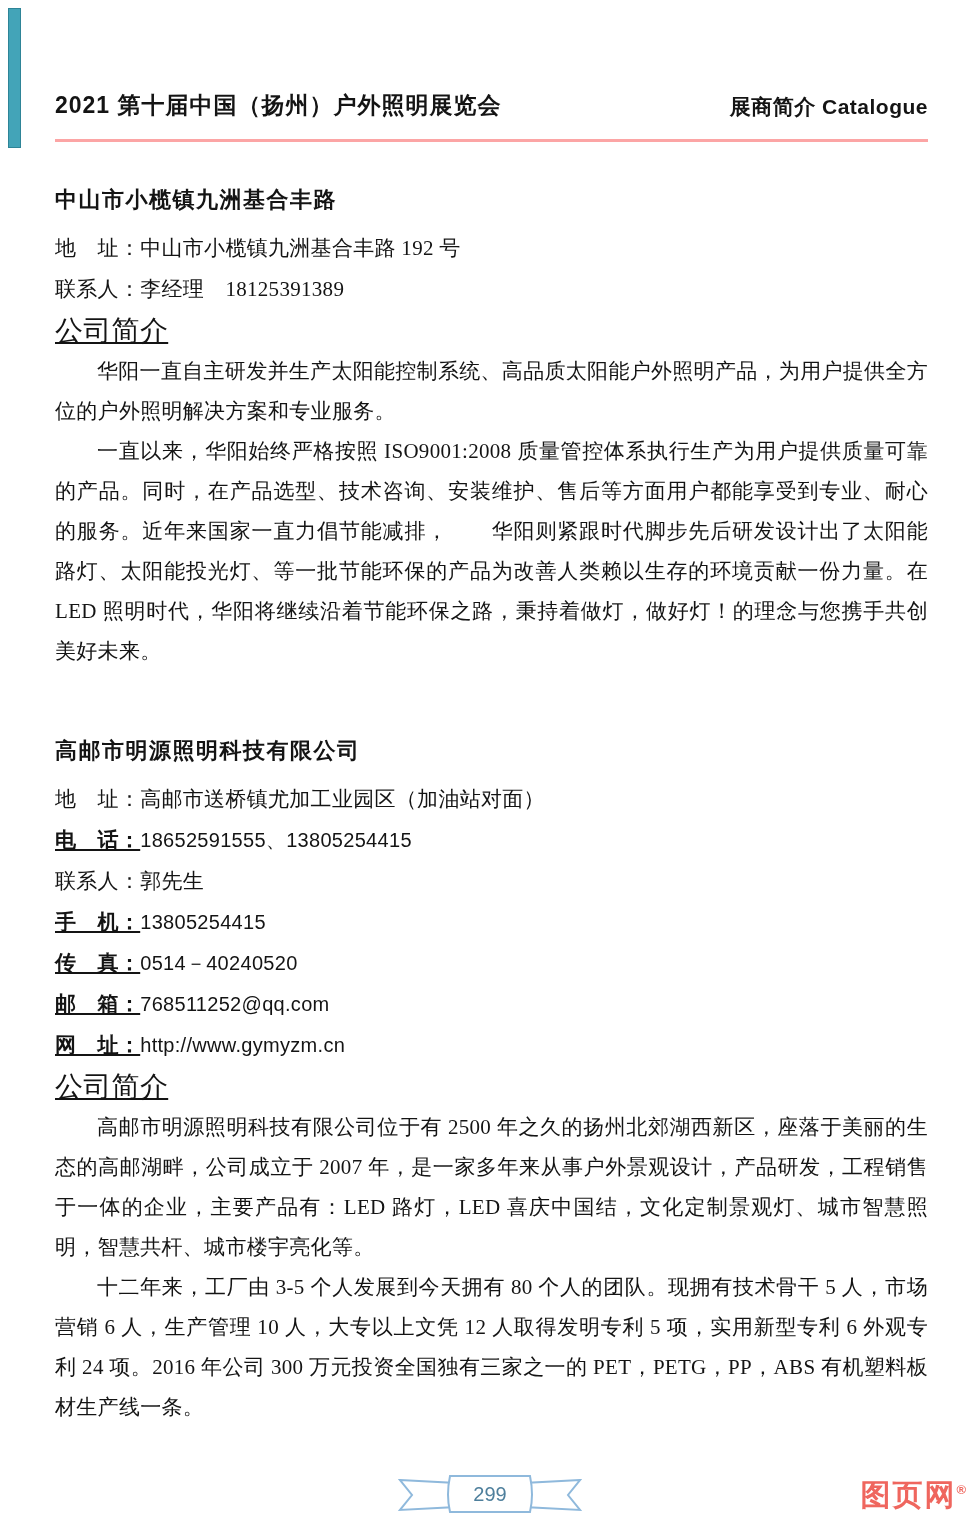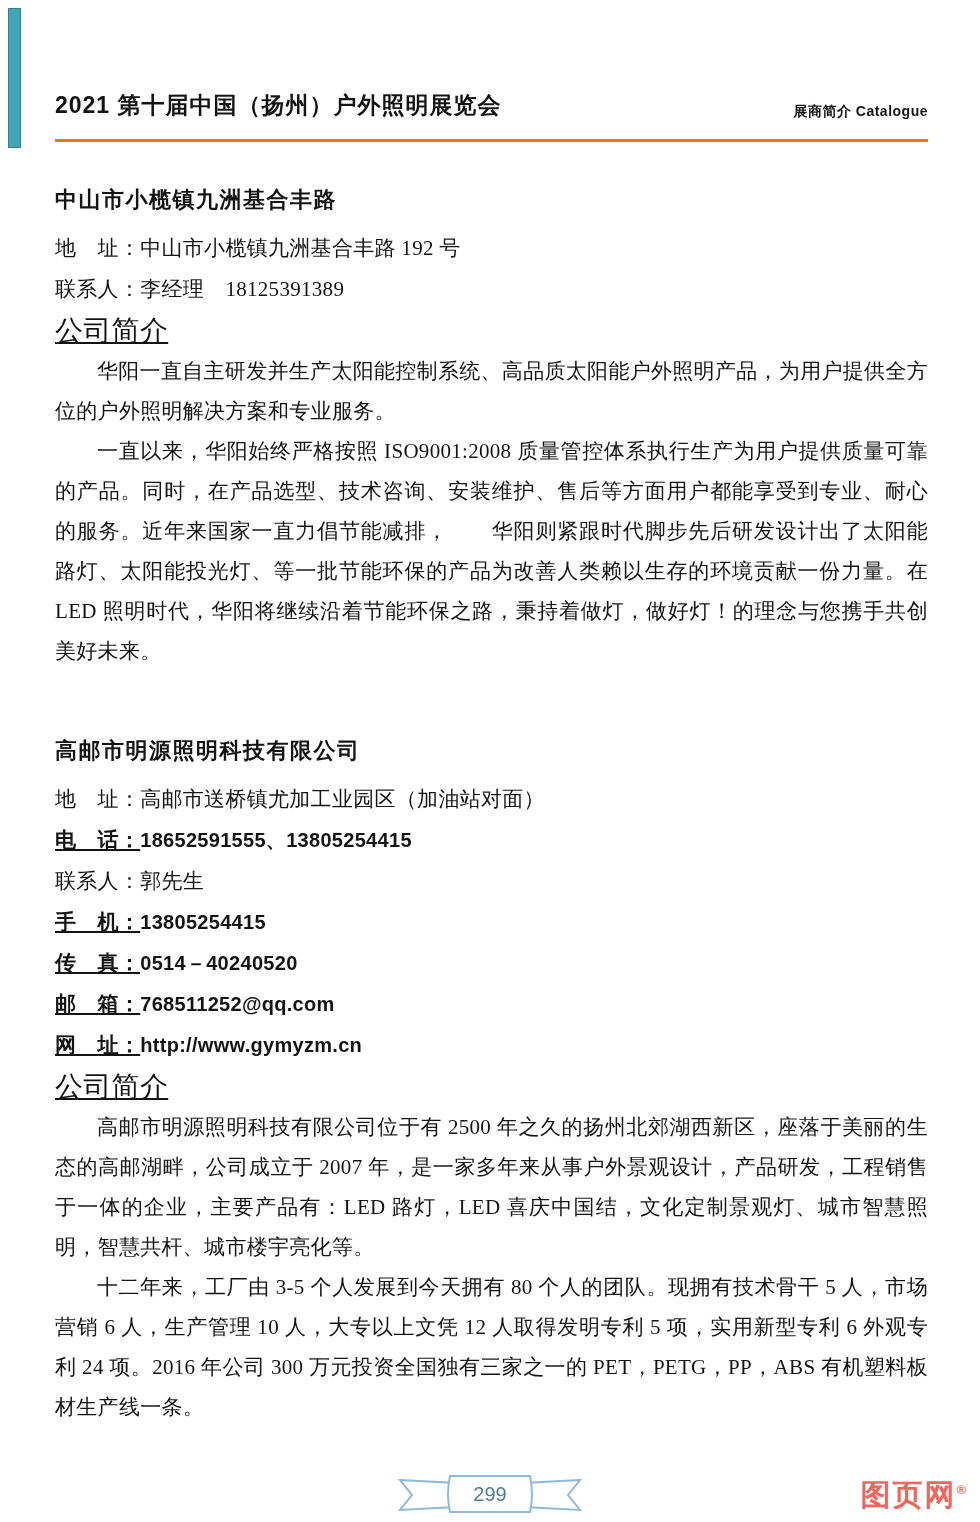--- a/index.html
+++ b/index.html
@@ -21,42 +21,42 @@
     background: #43a4b8;
     border: 1px solid #2e8497;
   }
   .page-header {
     position: absolute;
     left: 55px; right: 52px; top: 90px;
     display: flex;
     justify-content: space-between;
     align-items: flex-end;
     padding-bottom: 18px;
-    border-bottom: 3px solid #f97316;
+    border-bottom: 3px solid #fca5a5;
     font-family: "Liberation Sans", "DejaVu Sans", sans-serif;
   }
   .header-title { font-size: 23px; font-weight: bold; letter-spacing: 1px; }
-  .header-catalogue { font-size: 14px; font-weight: bold; letter-spacing: 0.5px; }
+  .header-catalogue { font-size: 21px; font-weight: bold; letter-spacing: 0.5px; }
   .content {
     position: absolute;
     left: 55px; right: 52px; top: 184px;
   }
   .company-name {
     font-family: "Liberation Sans", "DejaVu Sans", sans-serif;
     font-size: 22px;
     font-weight: bold;
     letter-spacing: 1.5px;
     line-height: 32px;
     margin-bottom: 12px;
   }
   .field-row { font-size: 21px; line-height: 41px; letter-spacing: 0.3px; }
   .field-label { white-space: pre; }
   .bold-row .field-label { font-weight: bold; text-decoration: underline; }
   .bold-row .field-value {
-    font-weight: bold;
+    font-weight: normal;
     font-family: "Liberation Sans", "DejaVu Sans", sans-serif;
     font-size: 20px;
   }
   .intro-label { font-size: 28px; line-height: 41px; letter-spacing: 0.3px; text-decoration: underline; }
   .para {
     font-size: 21px;
     line-height: 40px;
     text-indent: 2em;
     text-align: justify;
     letter-spacing: 0.3px;

